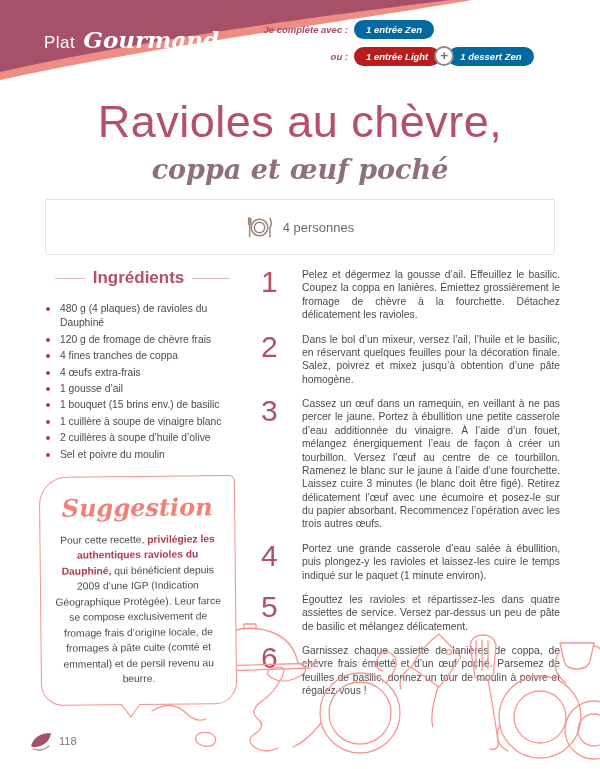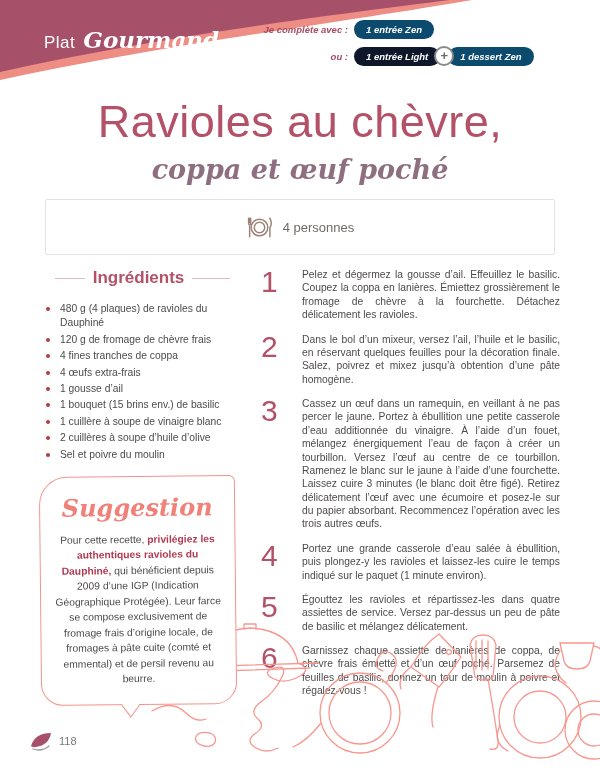--- a/index.html
+++ b/index.html
@@ -14,22 +14,22 @@
   .brand{ position:absolute; top:26px; left:44px; color:#fff; display:flex; align-items:baseline; gap:8px; }
   .brand-plain{ font-size:17px; letter-spacing:.5px; }
   .brand-script{ font-family:"DejaVu Serif", serif; font-style:italic; font-weight:bold; font-size:23px; }
   
   .complete{ position:absolute; top:20px; left:260px; display:flex; flex-direction:column; gap:7px; }
   .complete-row{ display:flex; align-items:center; }
   .complete-label{ width:88px; text-align:right; margin-right:6px;
     color:#a64c62; font-size:9.5px; font-weight:bold; font-style:italic; }
   .pill{ border-radius:999px; color:#fff; font-size:9.5px; font-weight:bold; font-style:italic;
     padding:4px 12px; white-space:nowrap; }
-  .pill-orange{ background:#0c4a6e; }
-  .pill-green{ background:#0f172a; }
+  .pill-orange{ background:#0369a1; }
+  .pill-green{ background:#b91c1c; }
   .plus-circle{ width:20px; height:20px; border-radius:50%; background:#fff; border:2px solid #8a8a8a;
     color:#6b6b6b; font-weight:bold; font-size:13px; line-height:16px; text-align:center;
     margin:0 -6px; z-index:2; }
   
   .title-block{ position:absolute; top:96px; left:0; width:600px; text-align:center; }
   .title-main{ font-size:45px; font-weight:400; color:#b25168; letter-spacing:.5px; }
   .title-sub{ margin-top:6px; font-family:"DejaVu Serif", serif; font-style:italic; font-weight:bold;
     font-size:27px; color:#8e6f80; }
   
   .info-bar{ position:absolute; top:199px; left:45px; width:510px; height:56px;

